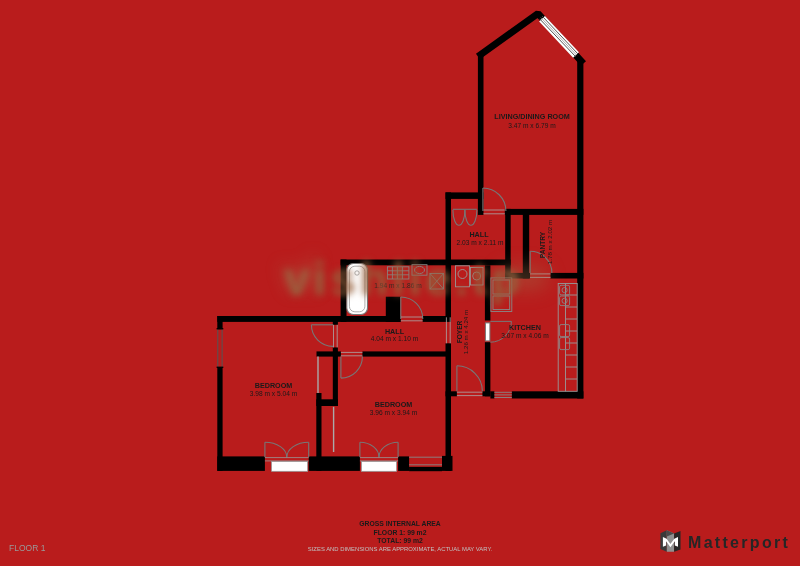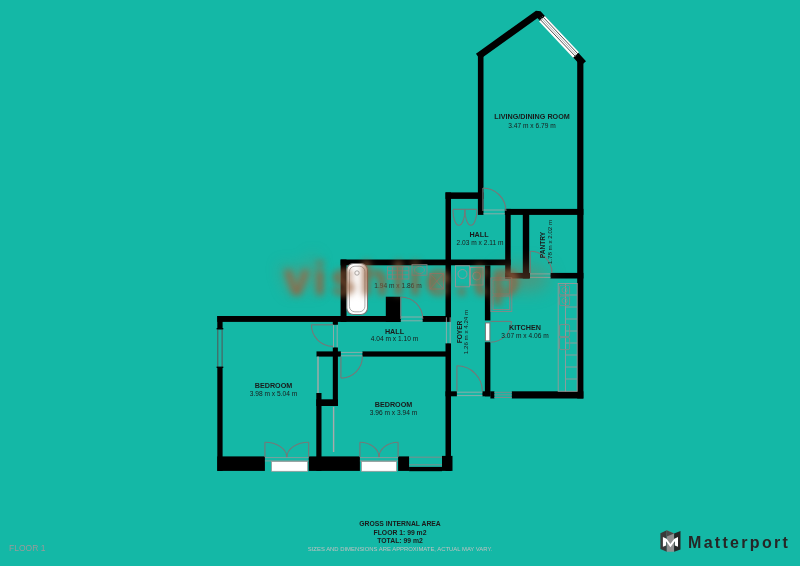--- a/index.html
+++ b/index.html
@@ -1,17 +1,17 @@
 <!DOCTYPE html>
 <html><head>
 <meta charset="utf-8">
 <style>
 html,body{margin:0;padding:0;background:#fff;width:800px;height:566px;overflow:hidden;}
 *{font-family:"Liberation Sans",sans-serif;}
-#page{position:relative;width:800px;height:566px;background:#14b8a6;}
+#page{position:relative;width:800px;height:566px;background:#b91c1c;}
 svg{position:absolute;left:0;top:0;}
 .wm{position:absolute;left:284px;top:252px;white-space:nowrap;font-weight:bold;font-size:46px;color:rgba(150,96,60,0.95);filter:blur(3.5px);letter-spacing:4px;}
 .wm2{position:absolute;left:281px;top:248px;white-space:nowrap;font-weight:bold;font-size:46px;color:rgba(167,117,84,0.6);filter:blur(8px);}
 </style>
 </head>
 <body>
 <div id="page">
 <svg width="800" height="566" viewBox="0 0 800 566">
 <g fill="#000" stroke="none">
 

